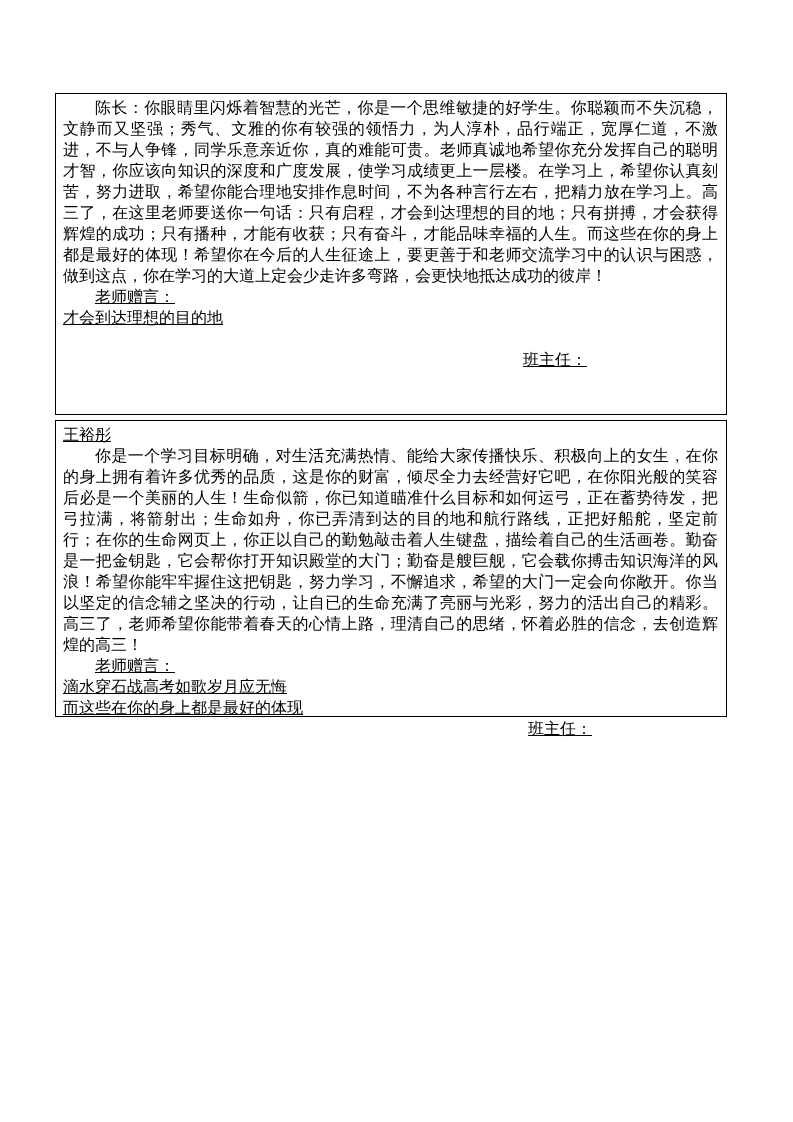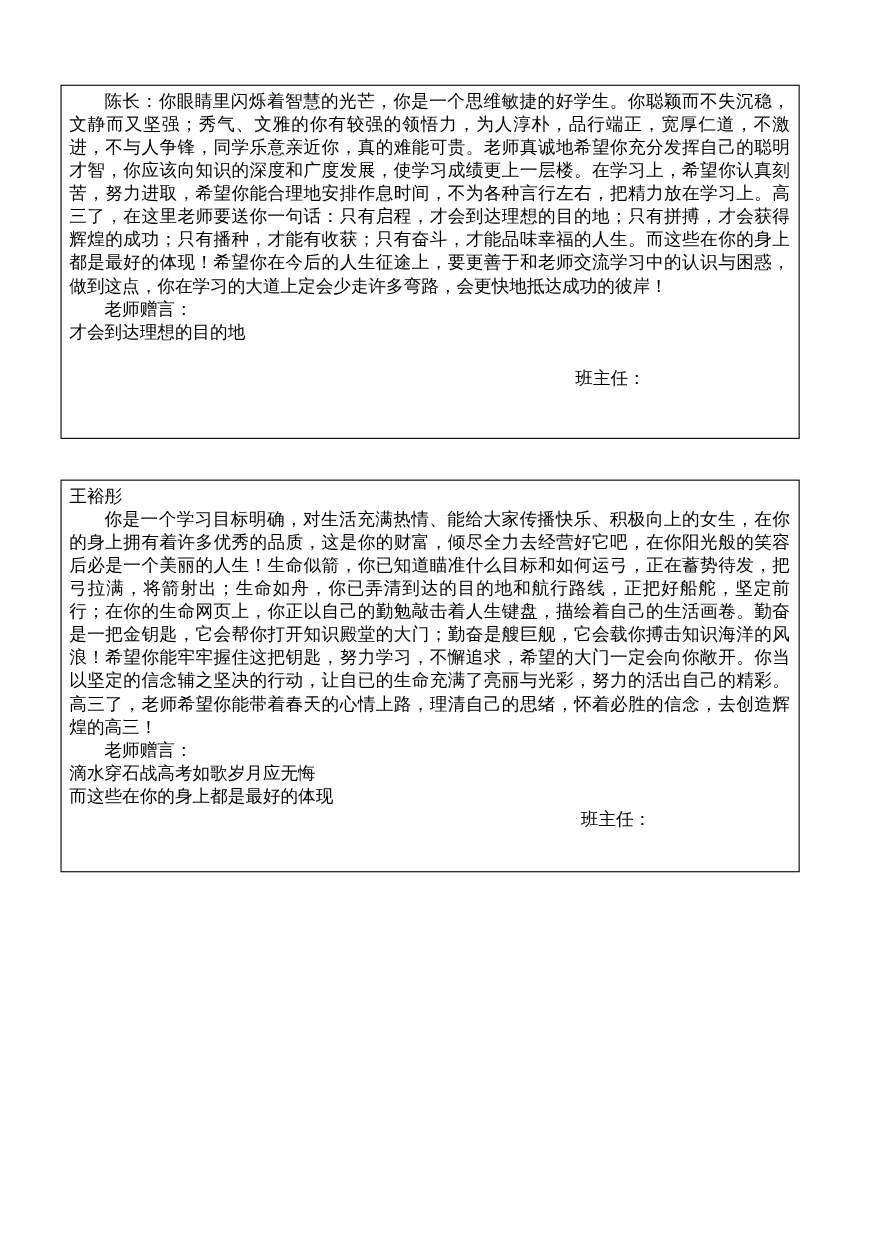--- a/index.html
+++ b/index.html
@@ -19,29 +19,30 @@
   .eval-box {
     position: absolute;
     left: 55px;
     width: 672px;
     border: 1.5px solid #000000;
     box-sizing: border-box;
     padding: 3px 8px 0 7px;
     font-size: 16px;
     line-height: 21px;
     letter-spacing: 0;
+    margin-top: 16px;
   }
   .box1 { top: 77px;  height: 322px; }
-  .box2 { top: 436px; height: 357px; }
+  .box2 { top: 404px; height: 297px; }
   .comment {
     margin: 0;
     text-indent: 2em;
     text-align: justify;
   }
-  .line { margin: 0; }
+  .line { margin: 0; text-decoration: underline; }
   .indent2 { text-indent: 2em; }
   .teacher-line1 { margin-top: 21px; padding-left: 460px; }
   .teacher-line2 { padding-left: 465px; }
 </style>
 </head>
 <body>
 
 <div class="page">
 
   <div class="eval-box box1">

